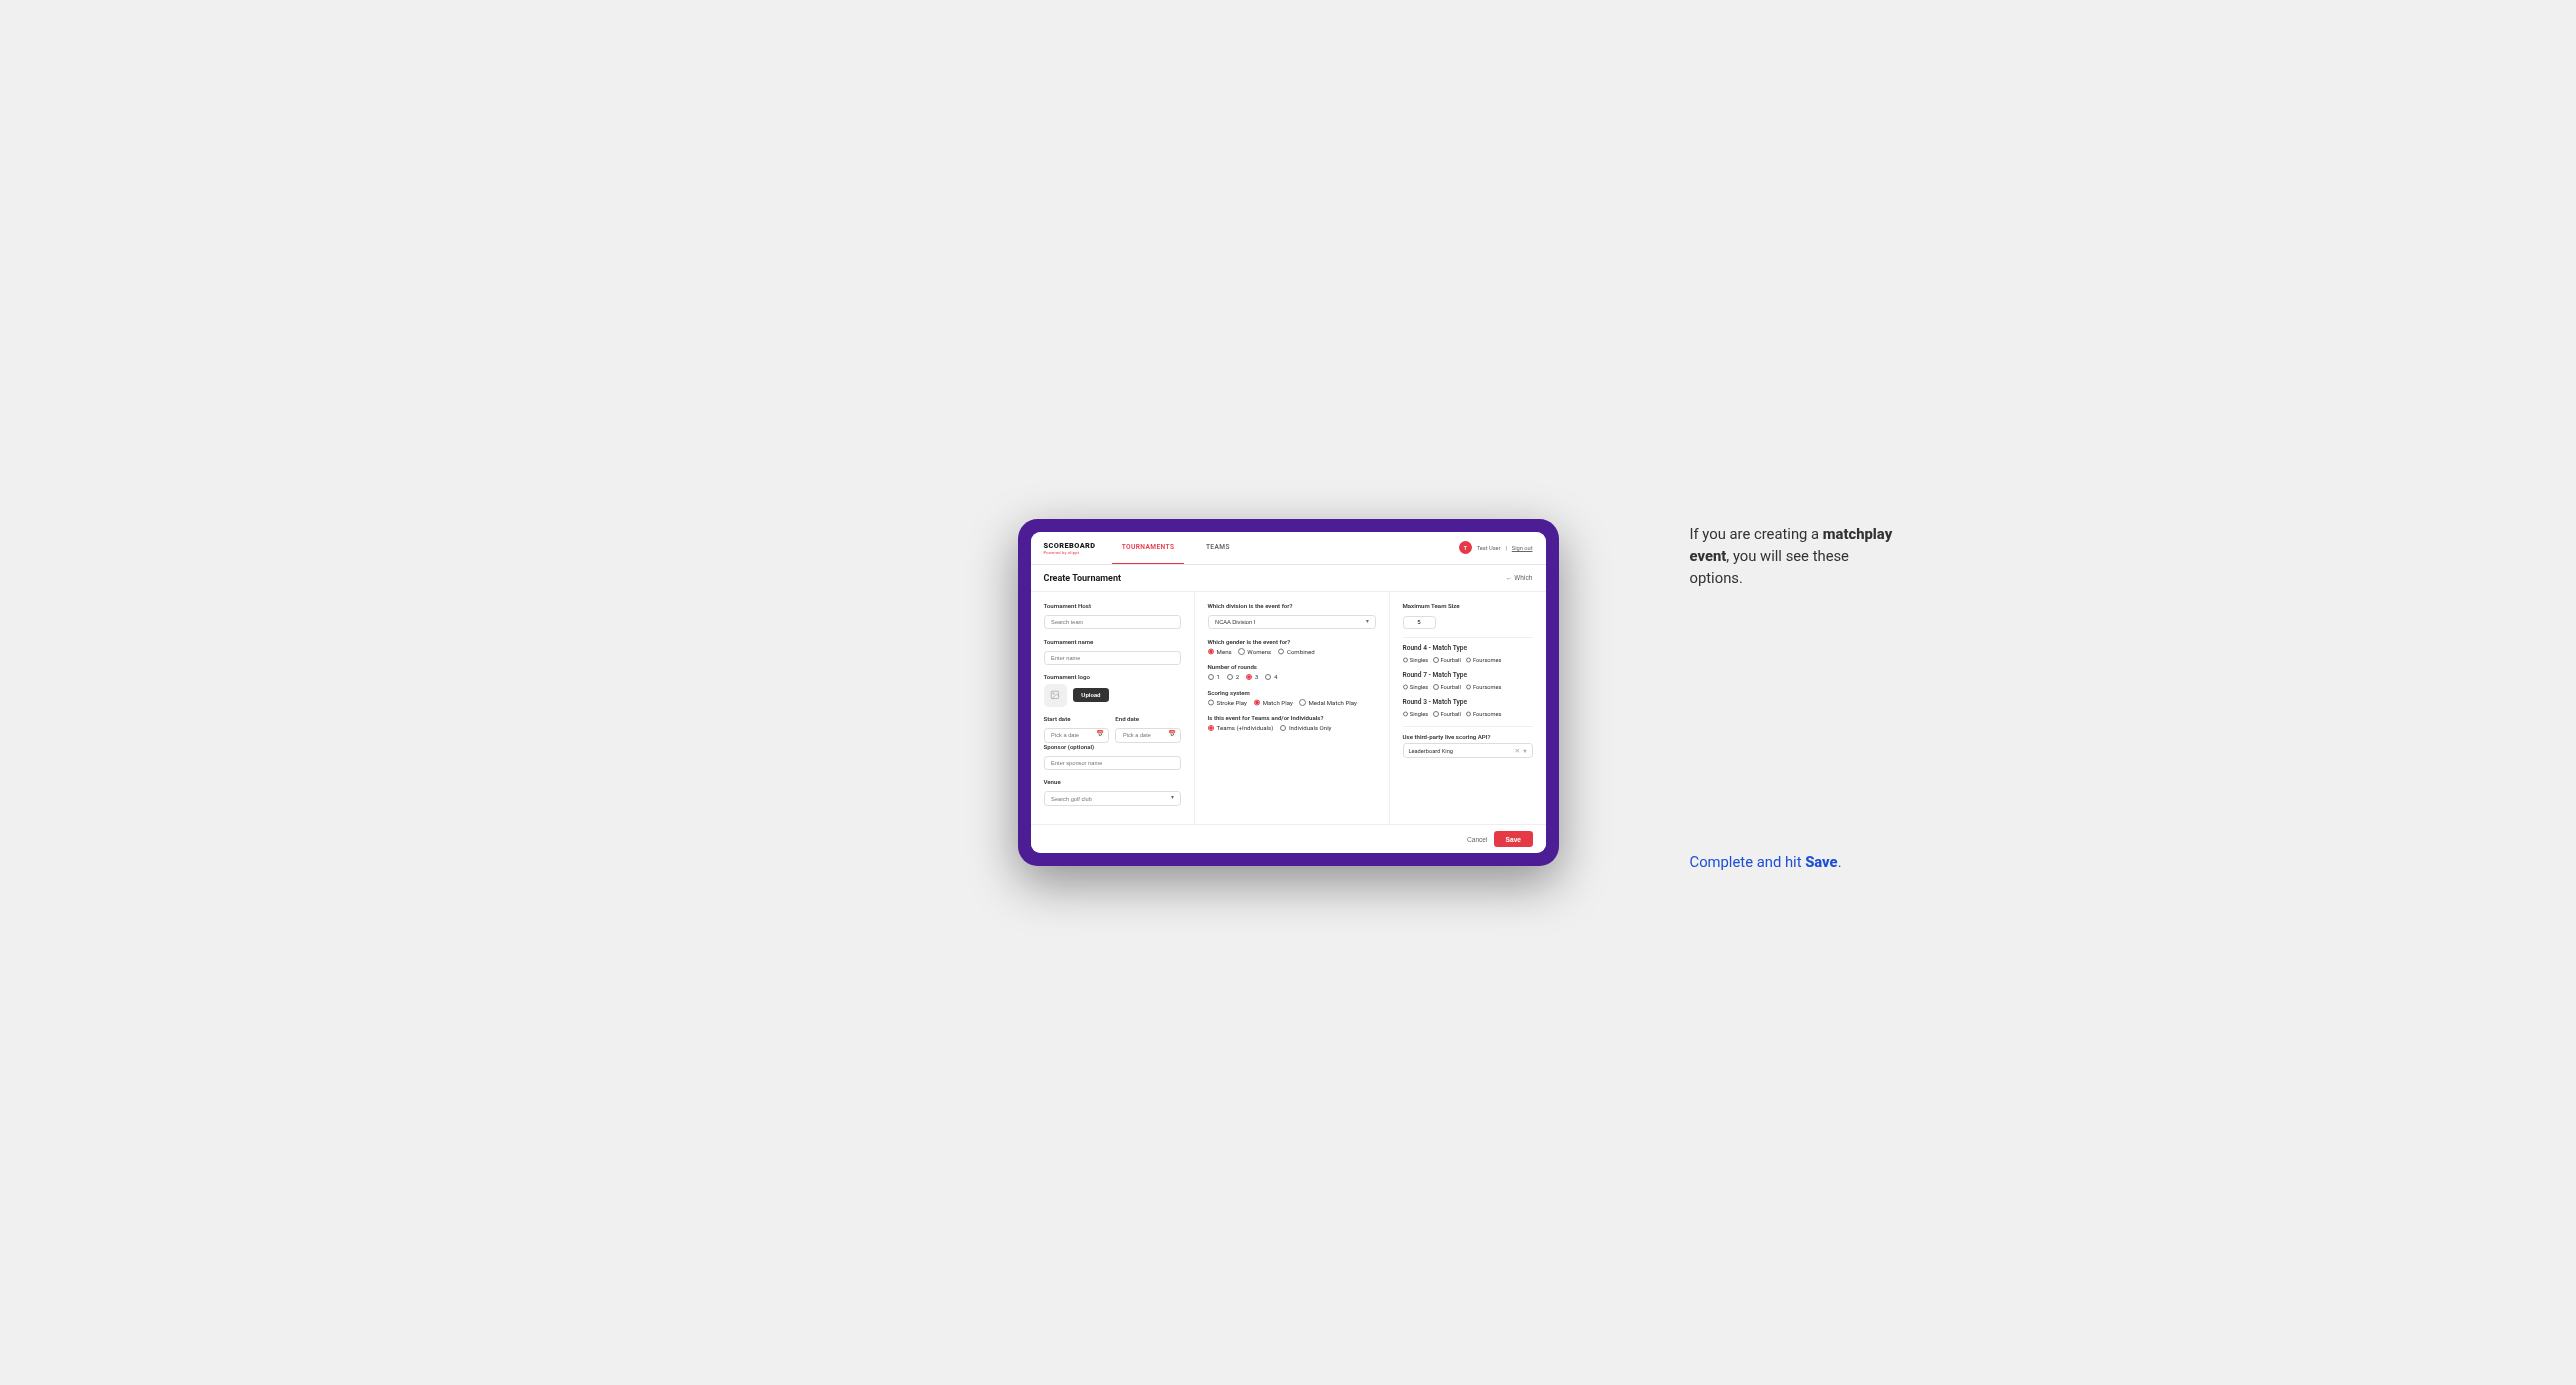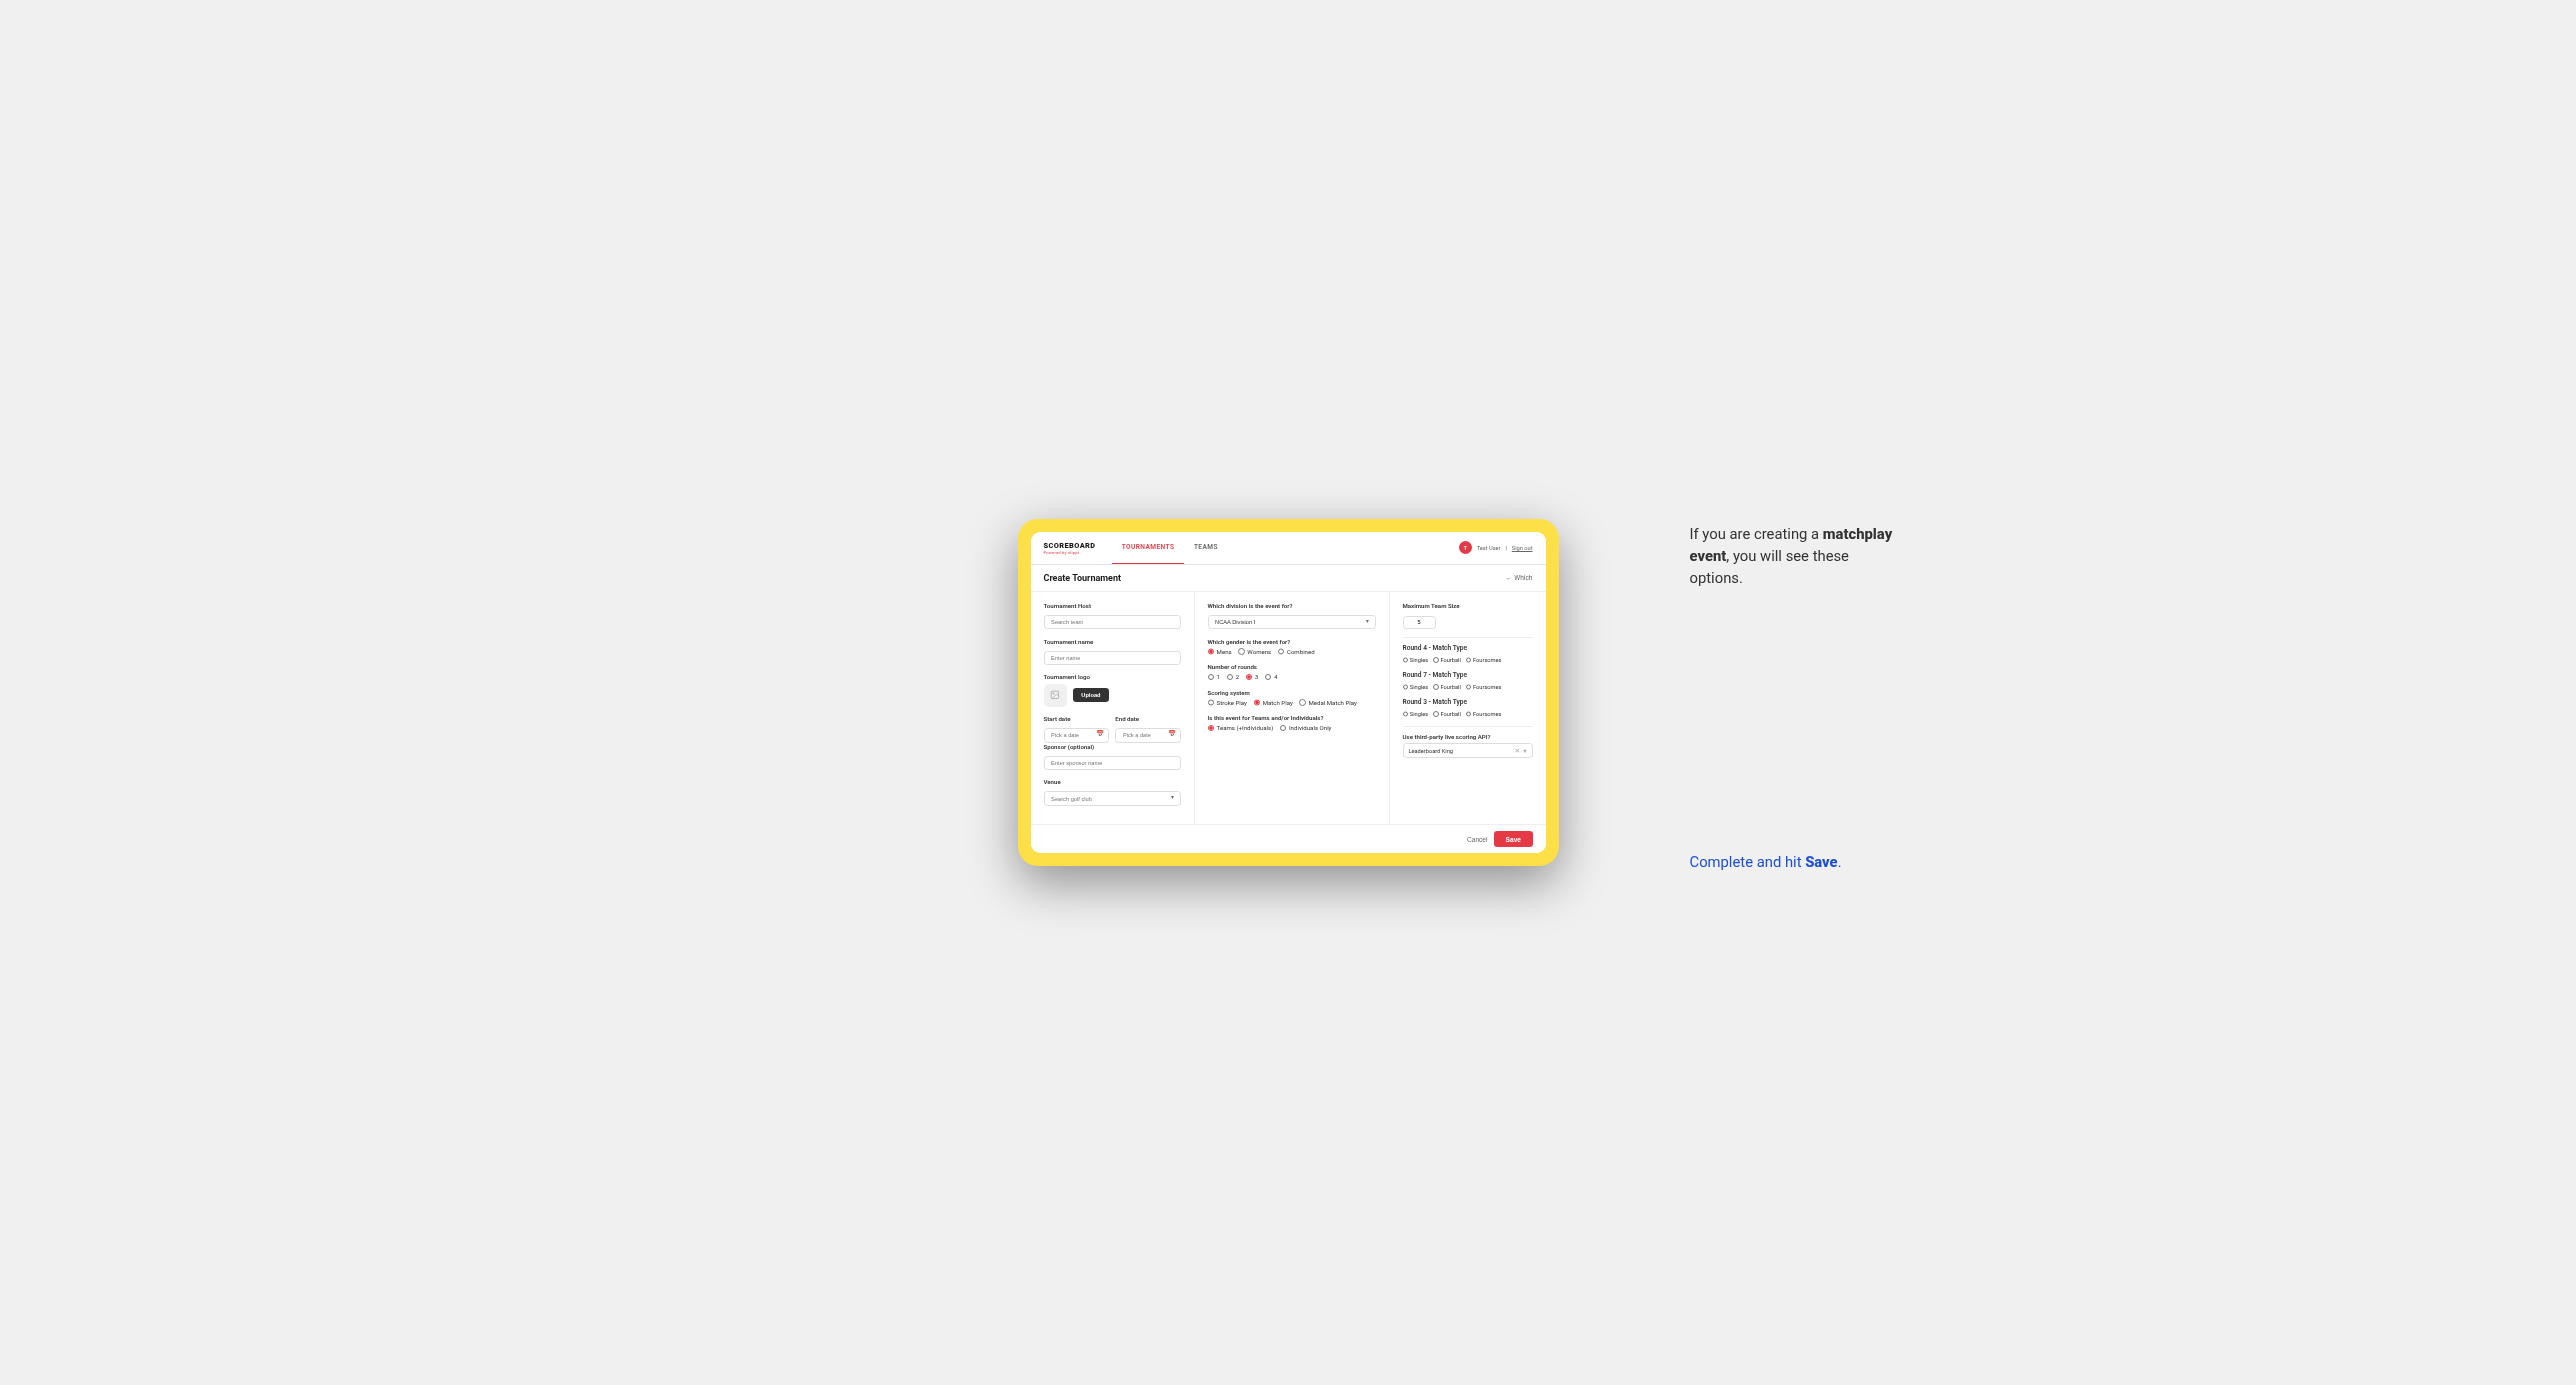--- a/index.html
+++ b/index.html
@@ -16,21 +16,21 @@
     .outer-wrapper {
       position: relative;
       width: 787px;
       display: flex;
       align-items: flex-start;
       justify-content: center;
     }
 
     
     .tablet {
-      background: #fde047;
+      background: #4c1d95;
       border-radius: 19.7px;
       padding: 13px;
       width: 541px;
       box-shadow: 0 16.4px 49px rgba(0,0,0,0.4);
       flex-shrink: 0;
     }
 
     .tablet-screen {
       background: #fff;
       border-radius: 9.8px;
@@ -61,21 +61,21 @@
     }
 
     .logo-sub {
       font-size: 4.1px;
       color: #e63946;
       letter-spacing: 0.2px;
     }
 
     .nav-tabs {
       display: flex;
-      gap: 0;
+      gap: 12px;
       flex: 1;
     }
 
     .nav-tab {
       font-size: 6.6px;
       font-weight: 600;
       color: #666;
       padding: 0 9.8px;
       height: 33px;
       display: flex;

